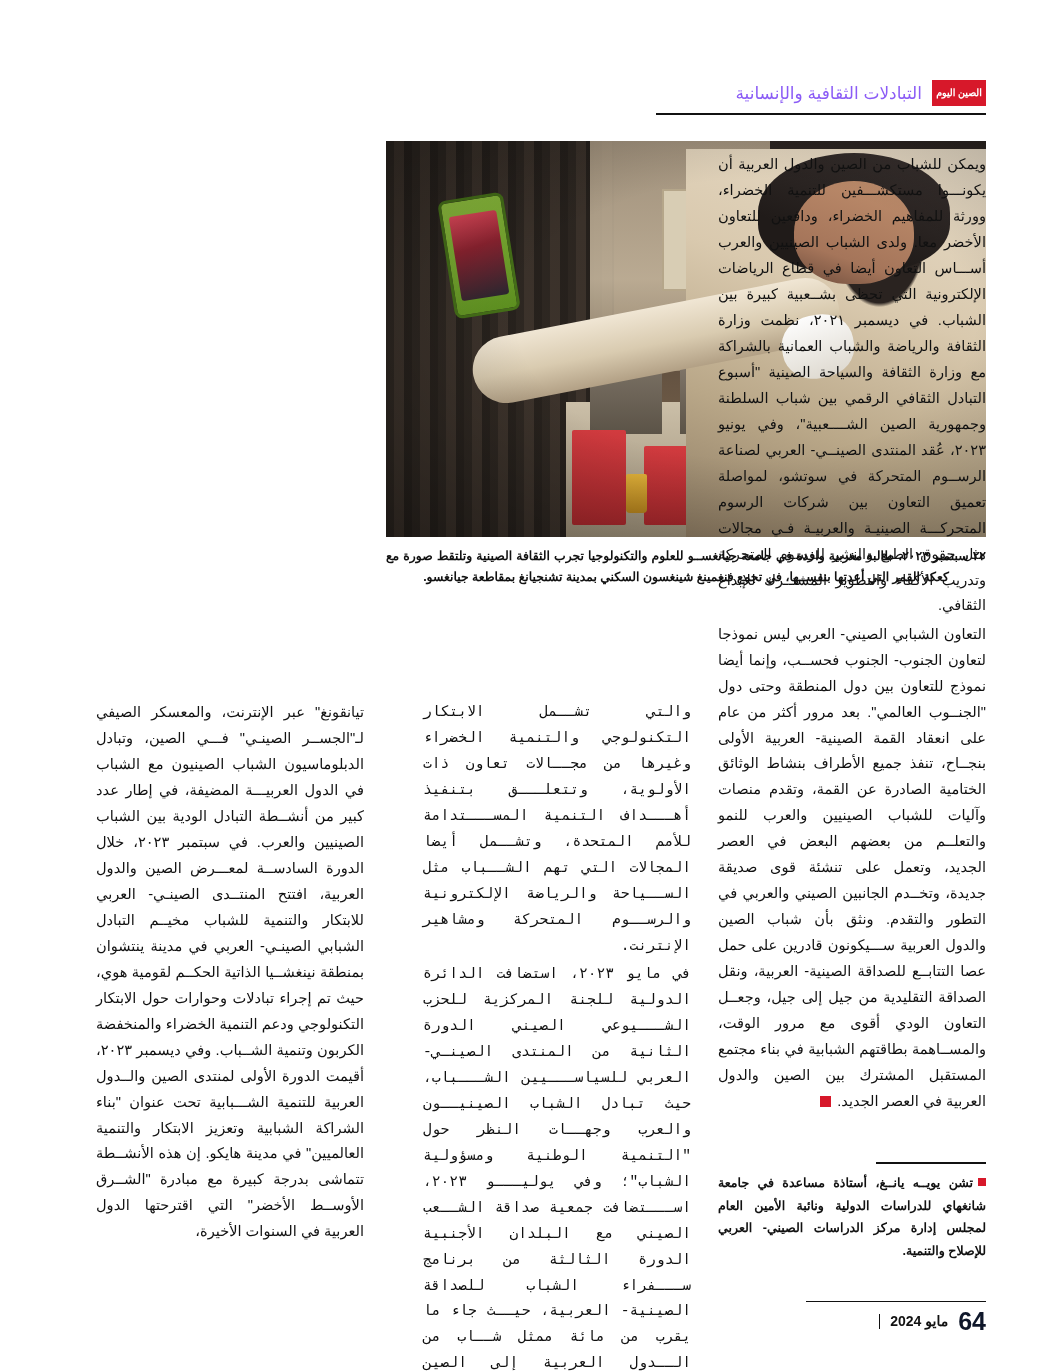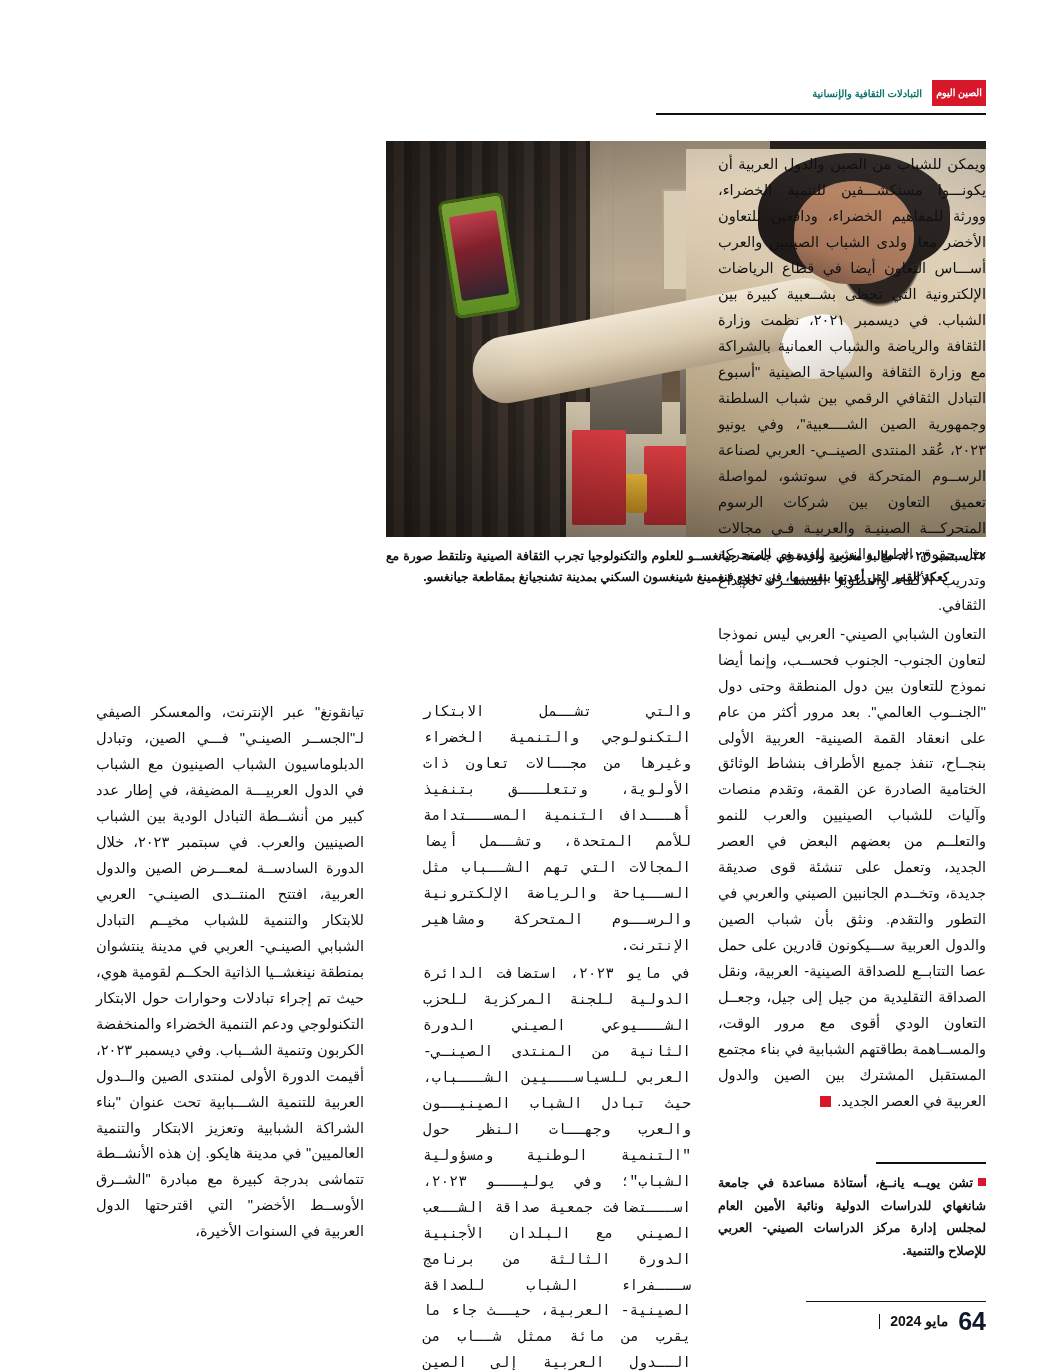--- a/index.html
+++ b/index.html
@@ -23,24 +23,24 @@
   .header {
     position: absolute;
     top: 80px;
     right: 72px;
     display: flex;
     align-items: center;
     gap: 10px;
     direction: rtl;
   }
   .header-title {
-    font-size: 10px;
-    font-weight: bold;
+    font-size: 17px;
+    font-weight: normal;
     letter-spacing: 0.2px;
-    color: #0f766e;
+    color: #8b5cf6;
     white-space: nowrap;
   }
   .logo-badge {
     width: 54px;
     height: 26px;
     background: #d7182a;
     border-radius: 0;
     display: flex;
     align-items: center;
     justify-content: center;

